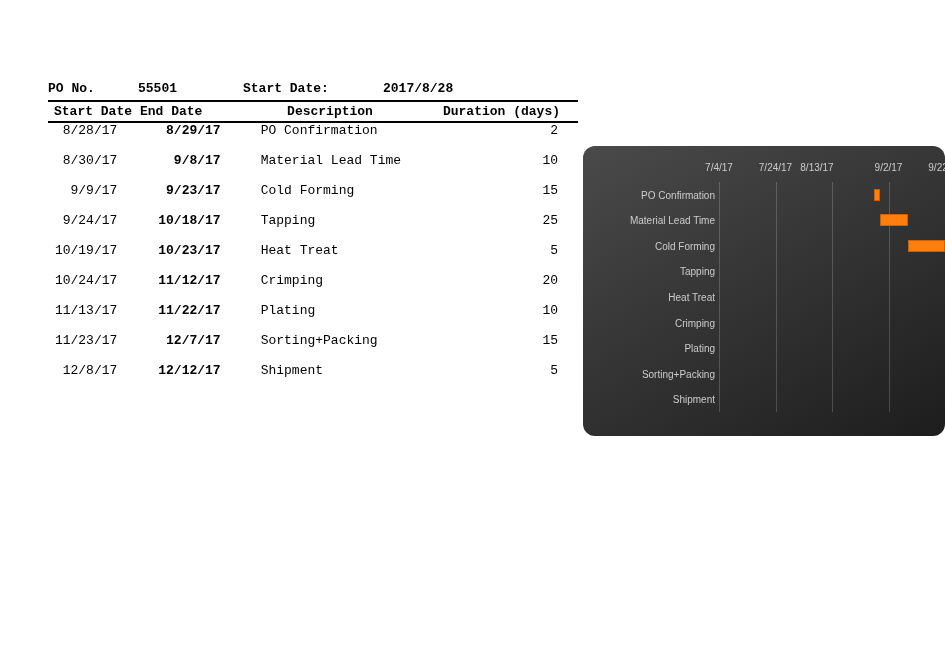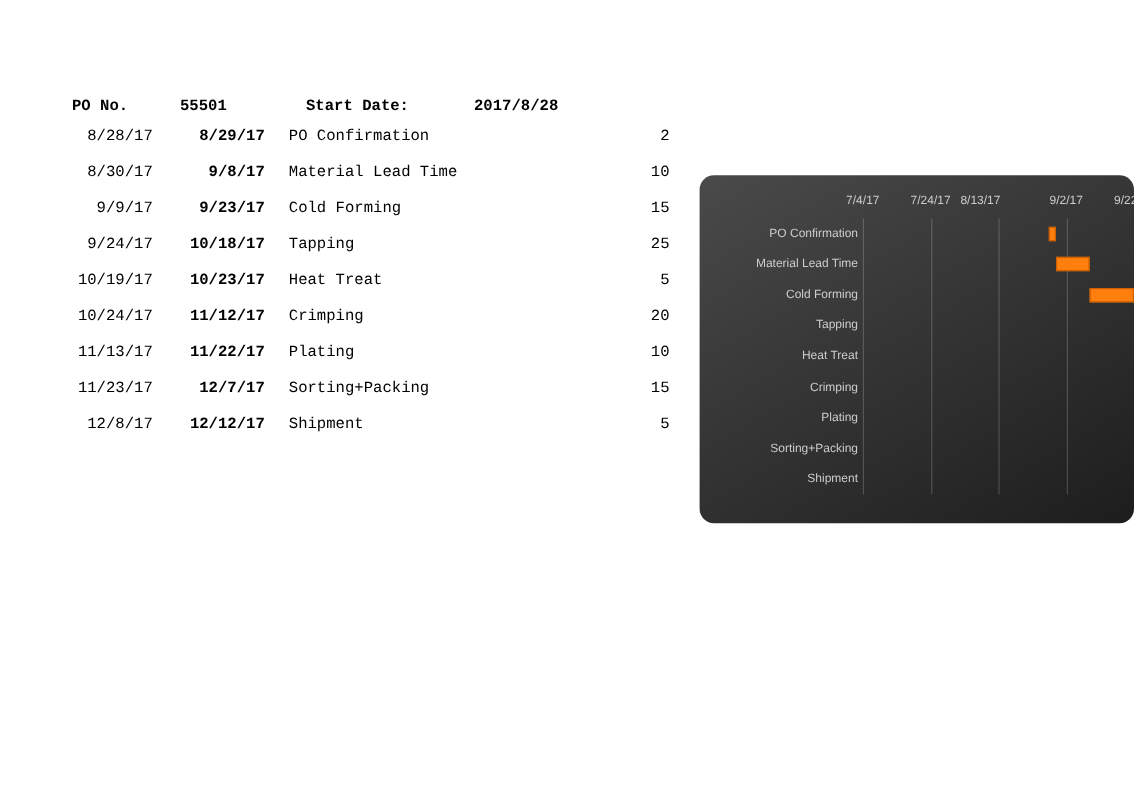--- a/index.html
+++ b/index.html
@@ -21,42 +21,42 @@
     position: absolute;
     left: 48px;
     top: 80px;
     width: 530px;
   }
   .meta-row {
     display: flex;
     line-height: 18px;
     font-weight: bold;
   }
-  .meta-row .label1 { width: 90px; margin-left: 12px; }
+  .meta-row .label1 { width: 90px; }
   .meta-row .value1 { width: 105px; }
   .meta-row .label2 { width: 130px; }
   .meta-row .value2 { width: 120px; padding-left: 10px; }
 
   .col-headers {
     display: flex;
     font-weight: bold;
     border-bottom: 2px solid #000;
     border-top: 2px solid #000;
     padding: 2px 0;
     margin-top: 2px;
   }
   .col-headers .c-start { width: 80px; padding-left: 6px; }
   .col-headers .c-end   { width: 80px; padding-left: 6px; }
   .col-headers .c-desc  { width: 220px; text-align: center; }
   .col-headers .c-dur   { width: 120px; text-align: right; padding-right: 4px; }
 
   .task-row {
     display: flex;
     height: 30px;
-    align-items: center;
+    gap: 20px;
   }
   .task-row .c-start { width: 80px; text-align: right; padding-right: 14px; }
   .task-row .c-end   { width: 80px; text-align: right; padding-right: 14px; font-weight: bold; }
   .task-row .c-desc  { width: 220px; text-align: left;  padding-left: 6px; }
   .task-row .c-dur   { width: 100px; text-align: right; padding-right: 20px; }
 
   
   .chart {
     position: absolute;
     left: 583px;
@@ -116,20 +116,26 @@
 
   <div class="left">
 
     <div class="meta-row">
       <span class="label1">PO No.</span>
       <span class="value1">55501</span>
       <span class="label2">Start Date:</span>
       <span class="value2">2017/8/28</span>
     </div>
 
+    <div class="col-headers">
+      <span class="c-start">Start Date</span>
+      <span class="c-end">End Date</span>
+      <span class="c-desc">Description</span>
+      <span class="c-dur">Duration (days)</span>
+    </div>
 
     <div id="task-body">
         <div class="task-row">
           <span class="c-start">8/28/17</span>
           <span class="c-end">8/29/17</span>
           <span class="c-desc">PO Confirmation</span>
           <span class="c-dur">2</span>
         </div>
         <div class="task-row">
           <span class="c-start">8/30/17</span>

